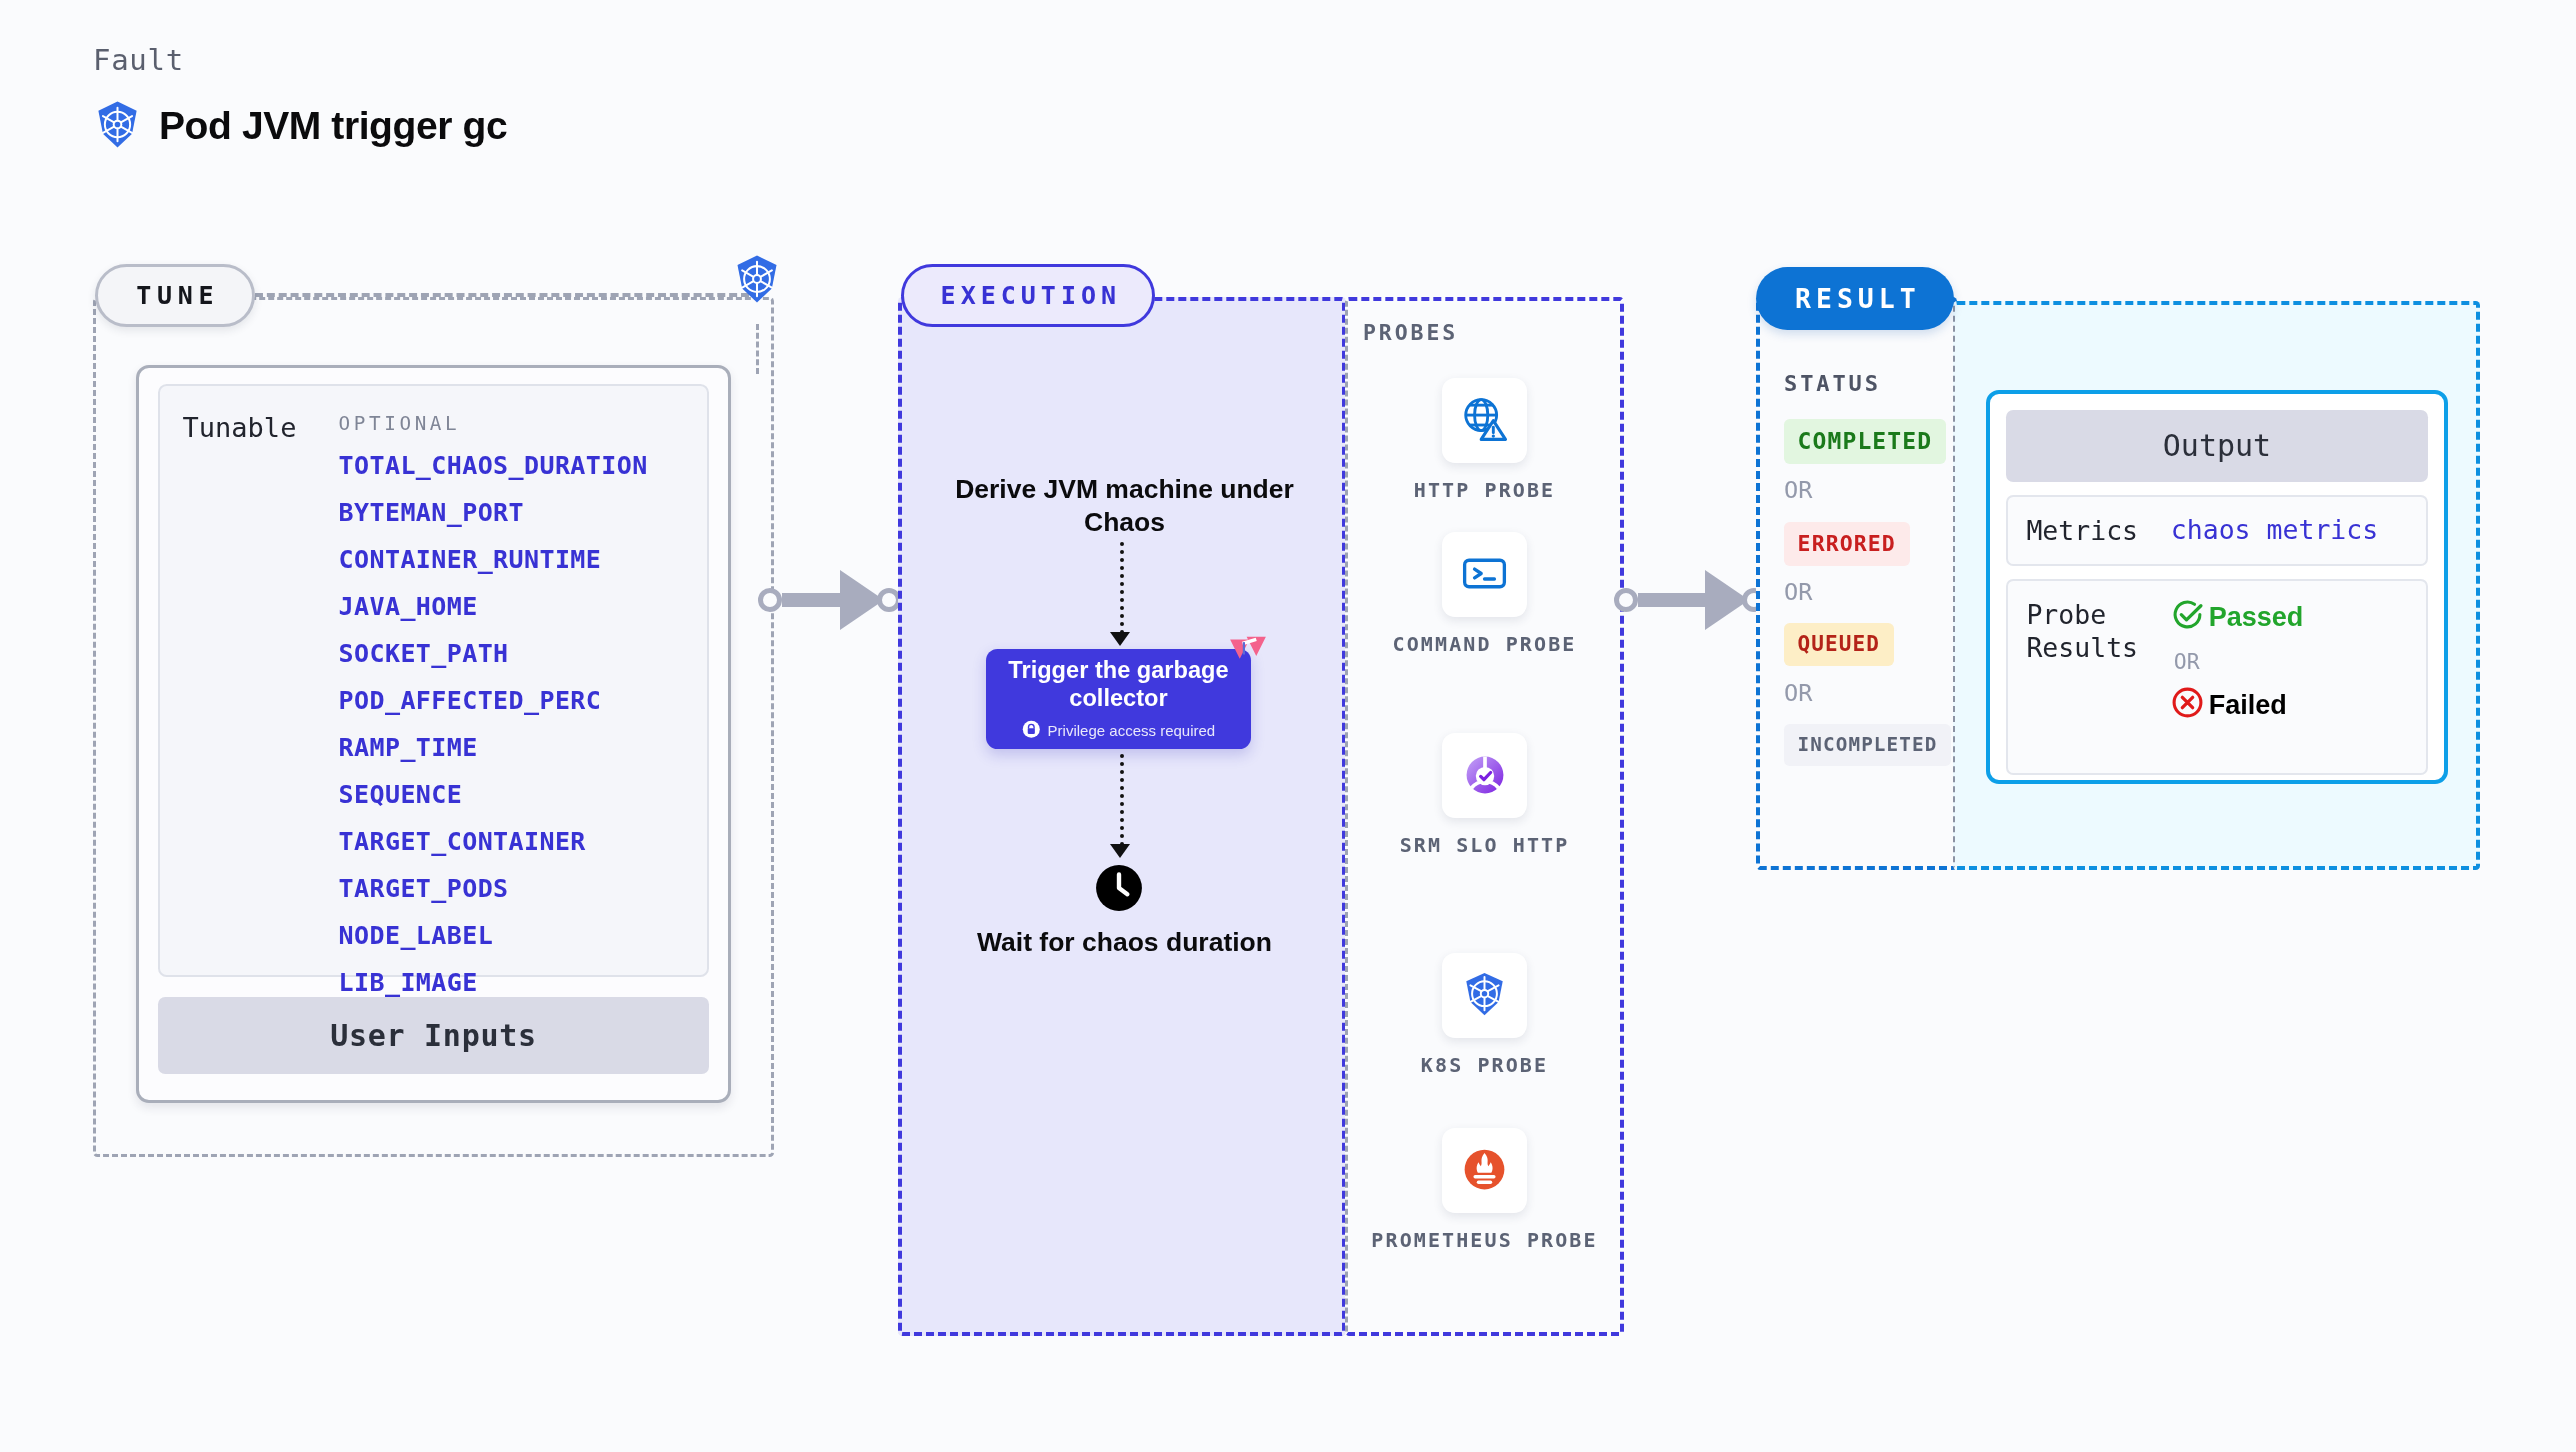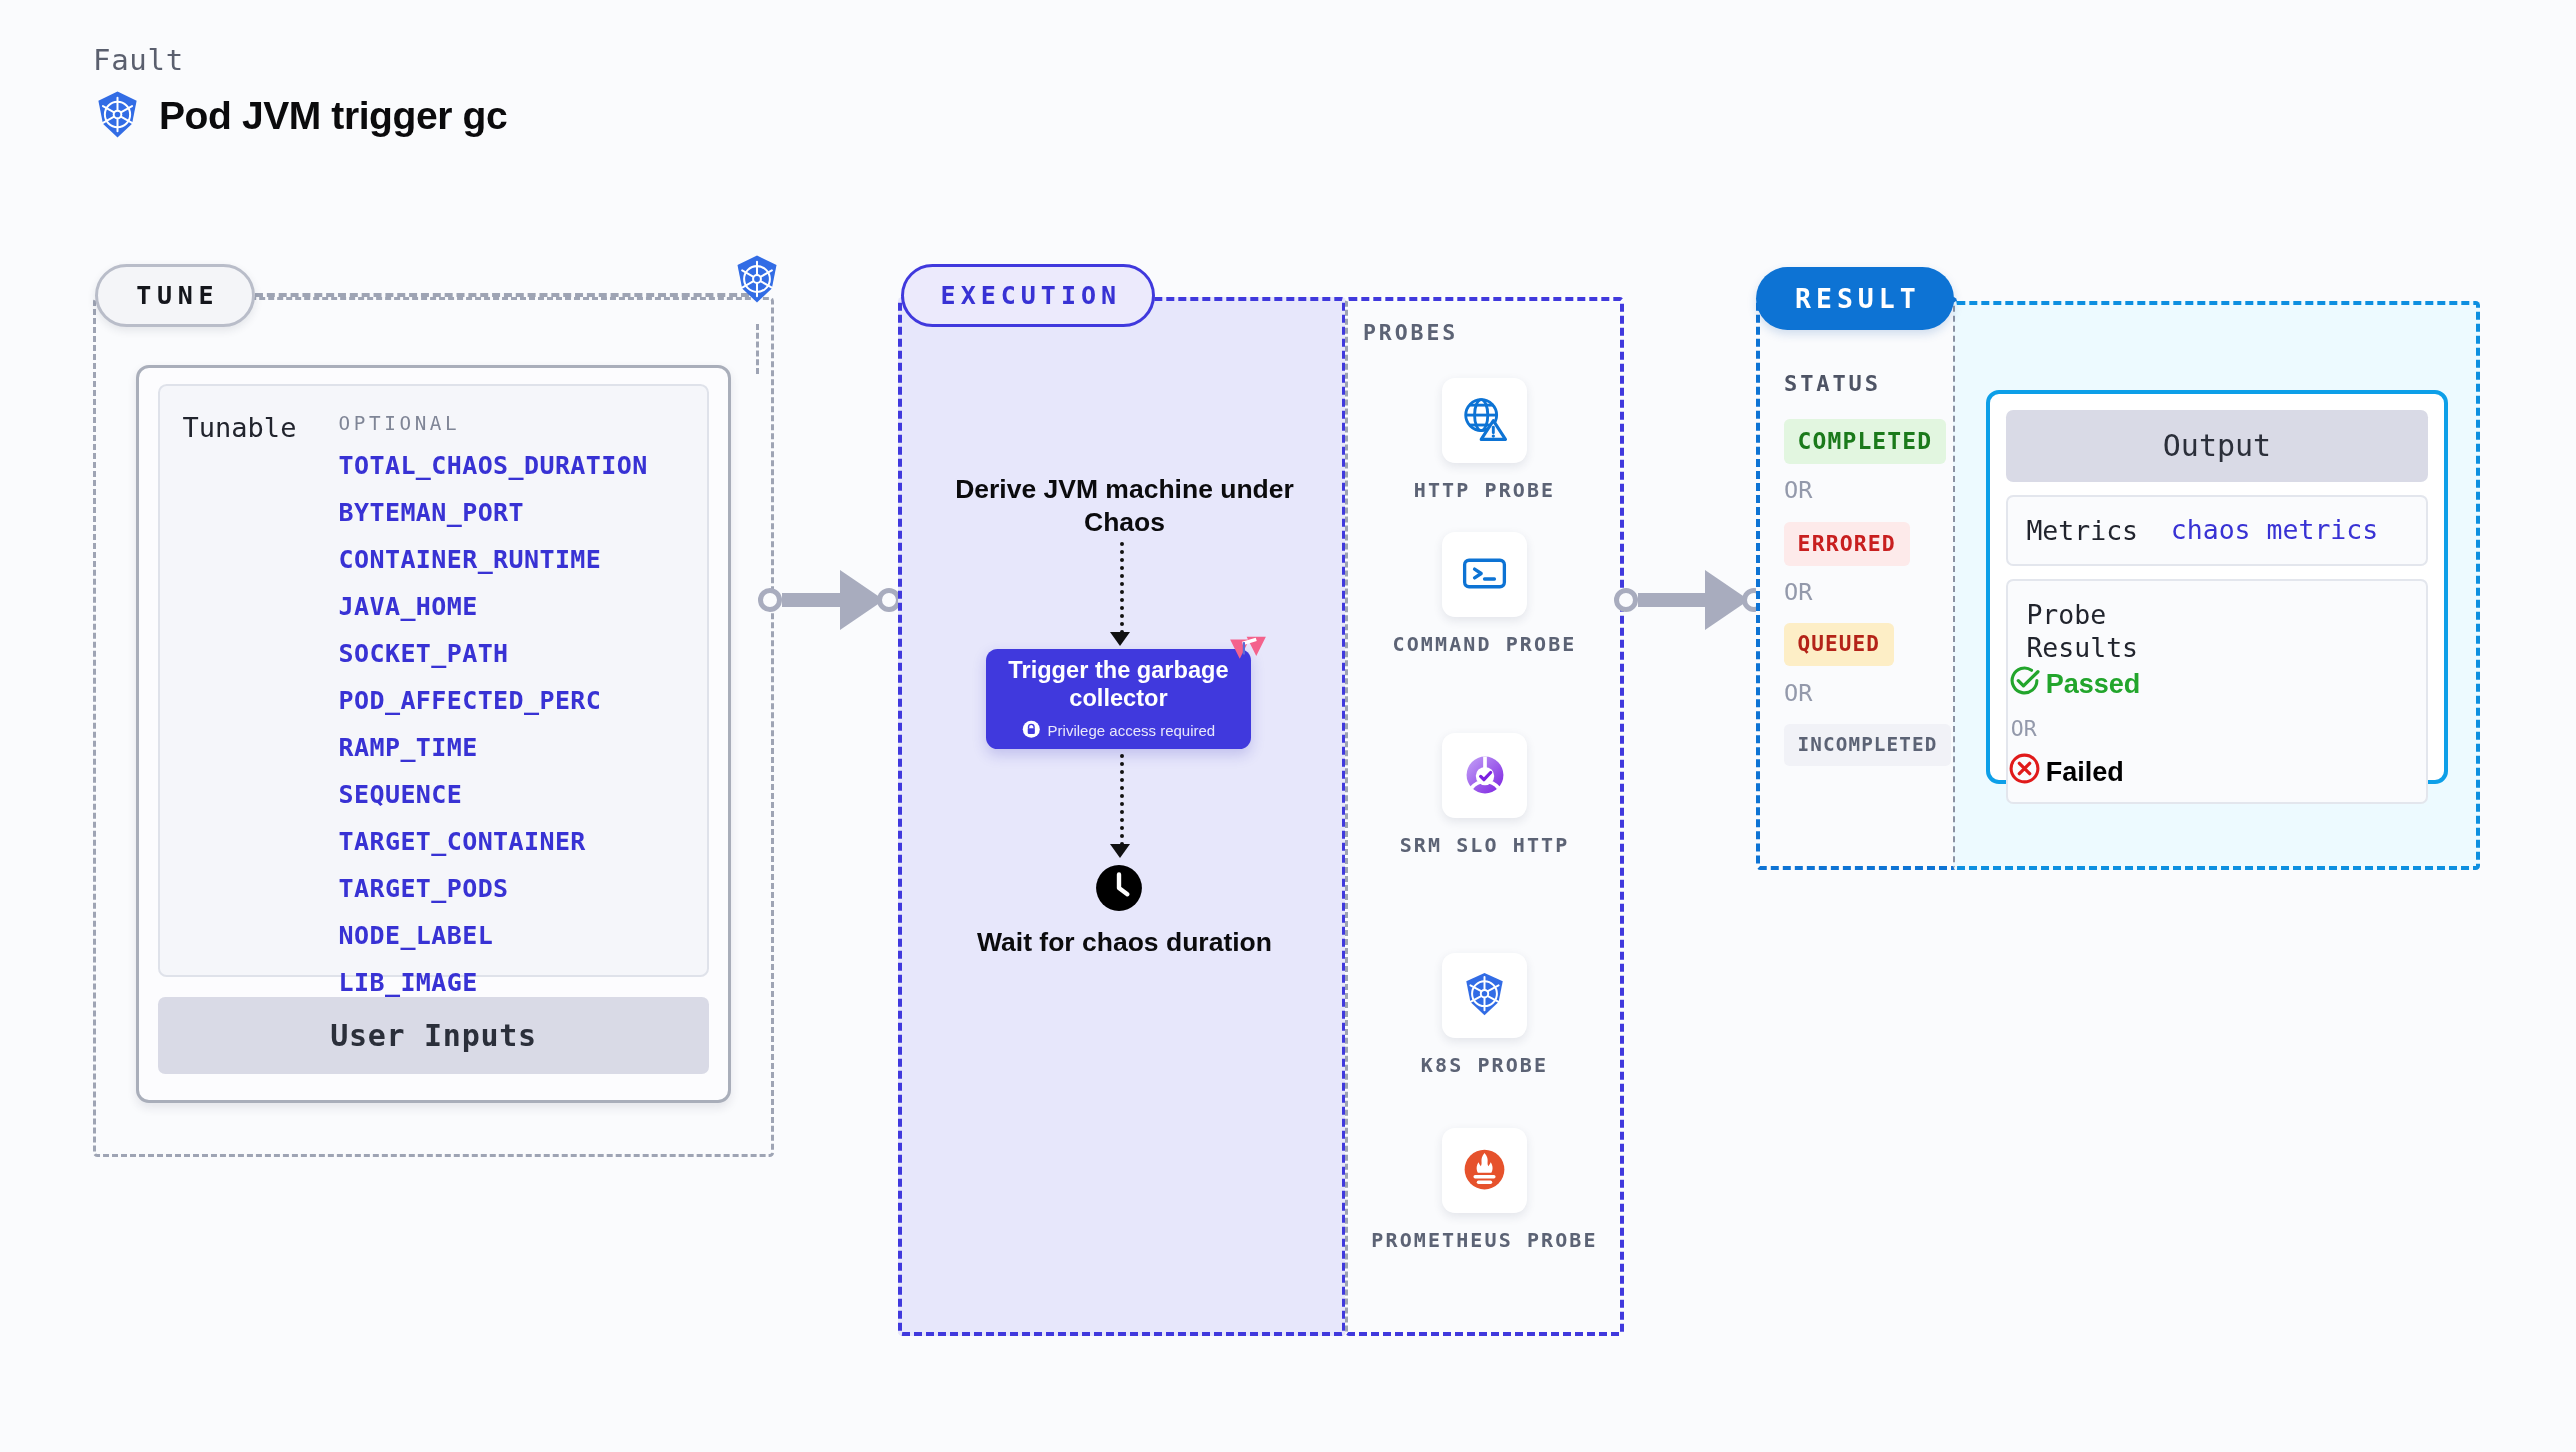--- a/index.html
+++ b/index.html
@@ -10,21 +10,21 @@
     overflow: hidden;
   }
   #root { position: relative; width: 2576px; height: 1452px; }
 
   
   #header { position: absolute; left: 93px; top: 43px; }
   #fault-label {
     font-family: "DejaVu Sans Mono", monospace;
     font-size: 29px; color: #5a5f6e; letter-spacing: 0.7px;
   }
-  #fault-title-row { display: flex; align-items: center; gap: 17px; margin-top: 13px; }
+  #fault-title-row { display: flex; align-items: center; gap: 17px; margin-top: 23px; }
   #fault-title {
     font-size: 39px; font-weight: bold; color: #0b0b0d;
     letter-spacing: -0.4px;
   }
 
   
   .stage-badge {
     position: absolute; z-index: 20;
     display: flex; align-items: center; justify-content: center;
     border-radius: 716px;
@@ -467,21 +467,21 @@
   <div id="output-card">
     <div id="output-header">Output</div>
 
     <div class="output-row">
       <div class="output-row-key">Metrics</div>
       <div class="output-row-val">
         <span id="metrics-value">chaos metrics</span>
       </div>
     </div>
 
-    <div class="output-row" style="height:225px;flex-direction:column;">
+    <div class="output-row" style="height:196px;">
       <div class="output-row-key">Probe Results</div>
       <div class="output-row-val">
         <div class="probe-result-line" style="color:#22a52c;">
           <span>
             <svg width="33" height="33" viewBox="0 0 32 32">
               <path d="M28 16a12 12 0 11-5.2-9.9" fill="none" stroke="#22a52c" stroke-width="3" stroke-linecap="round"></path>
               <path d="M10 16.2 l5 5 L29 7.5" fill="none" stroke="#22a52c" stroke-width="3.2" stroke-linecap="round" stroke-linejoin="round"></path>
             </svg>
           </span>
           <span>Passed</span>

